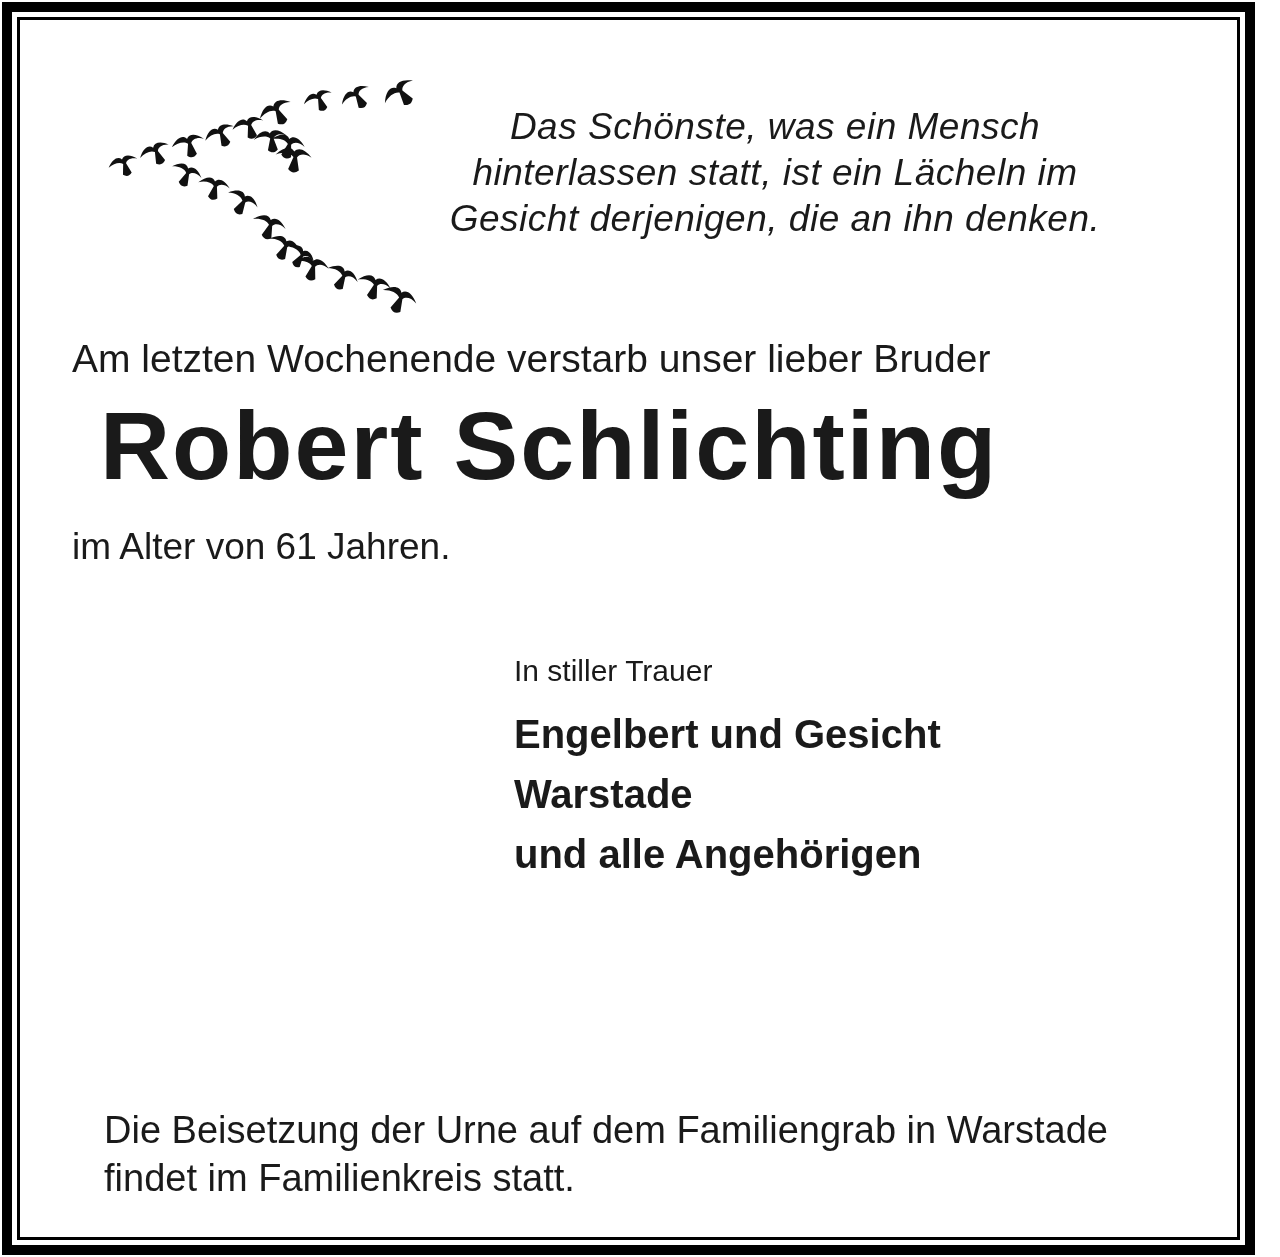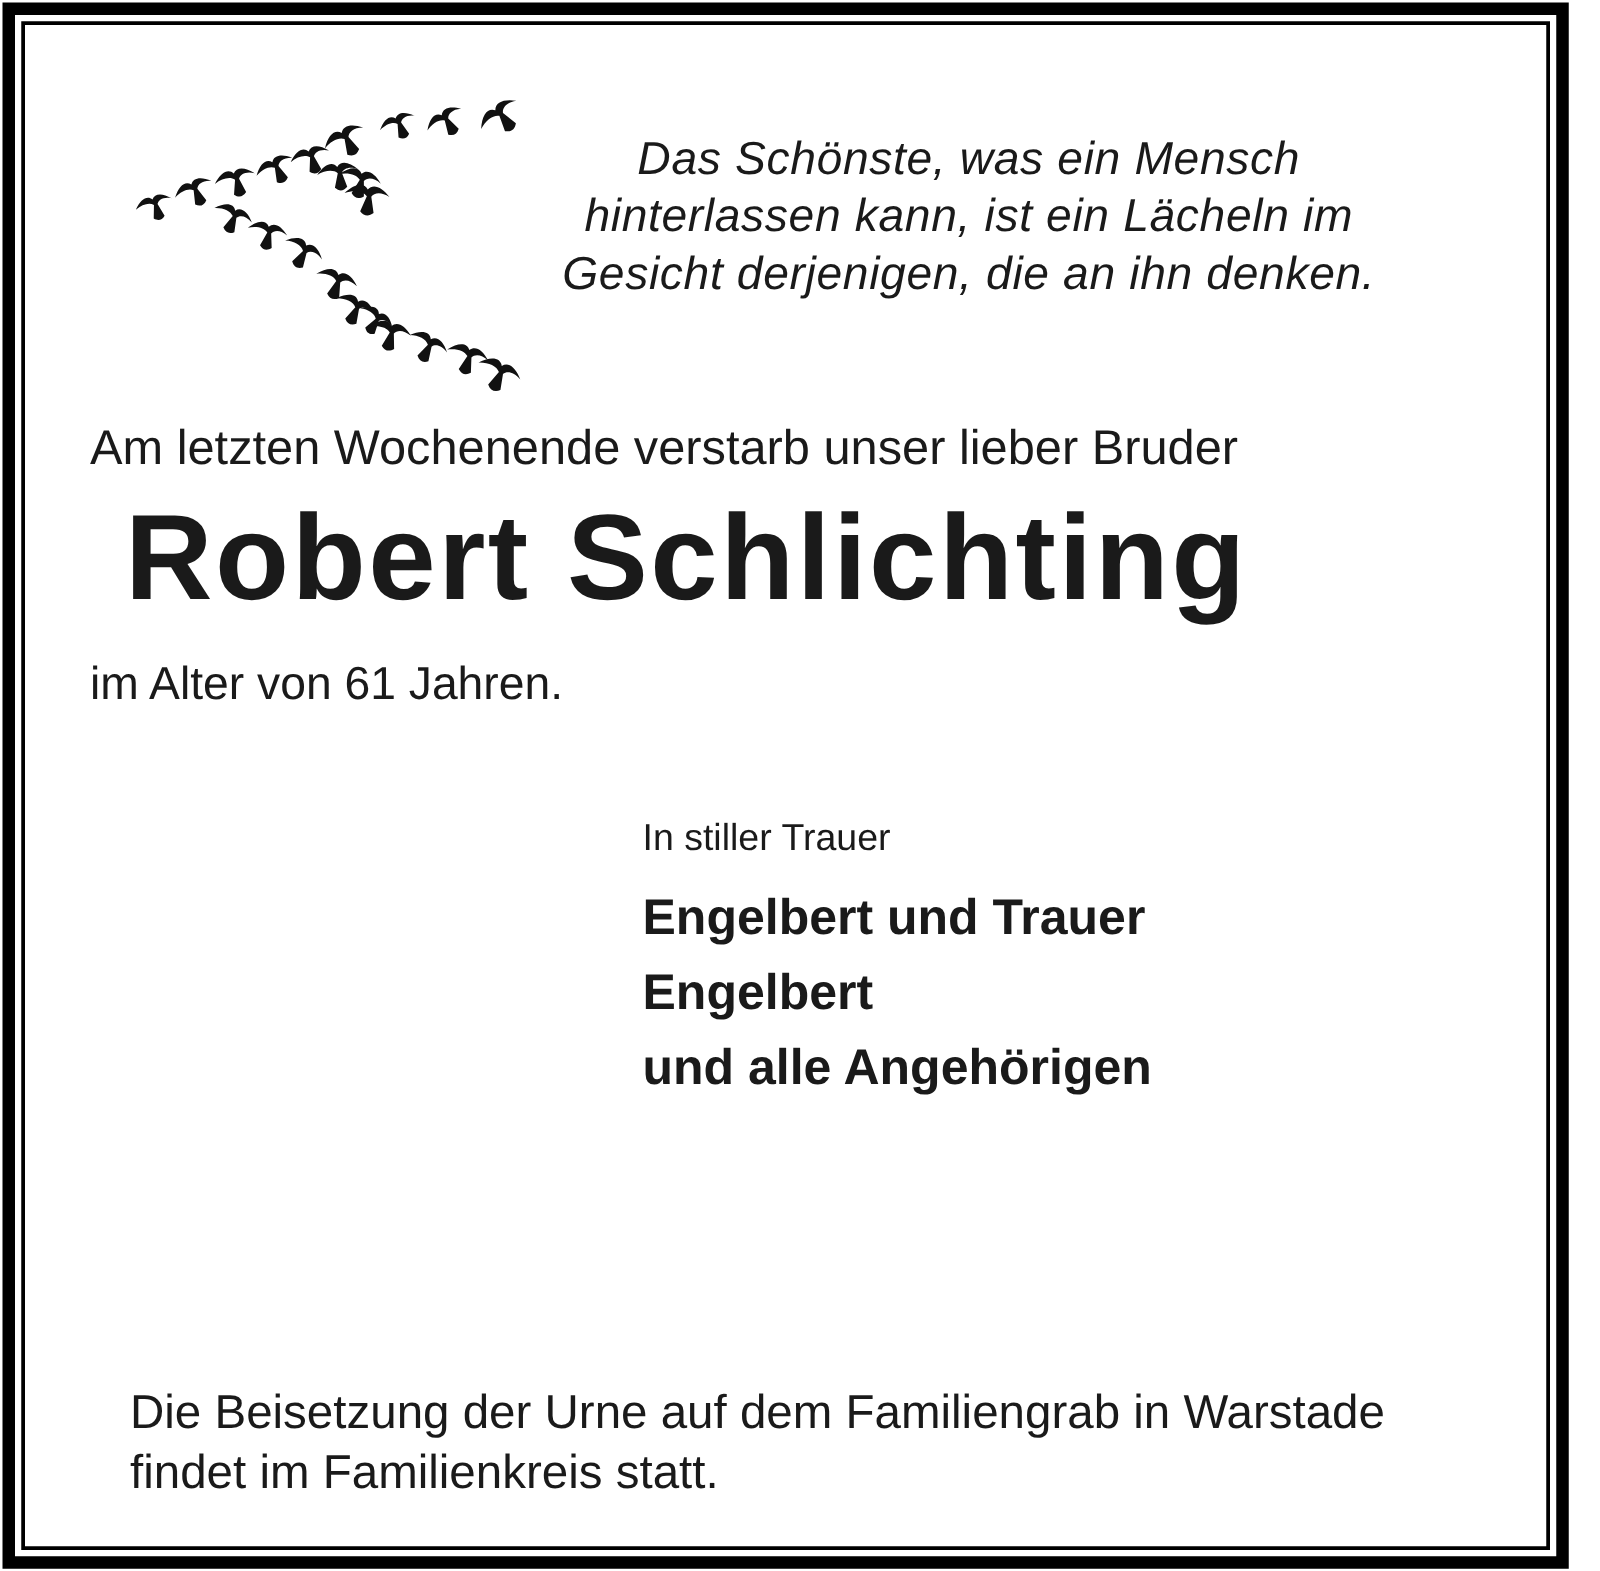--- a/index.html
+++ b/index.html
@@ -140,35 +140,35 @@
     <use href="#bird" transform="translate(190 176) rotate(26) scale(1.65)"></use>
     <use href="#bird" transform="translate(206 185) rotate(34) scale(1.5)"></use>
     <use href="#bird" transform="translate(218 196) rotate(15) scale(1.7)"></use>
     <use href="#bird" transform="translate(248 206) rotate(28) scale(1.65)"></use>
     <use href="#bird" transform="translate(280 215) rotate(18) scale(1.7)"></use>
     <use href="#bird" transform="translate(305 228) rotate(25) scale(1.8)"></use>
   </svg>
 
   <div class="abs quote">
     <div>Das Schönste, was ein Mensch</div>
-    <div>hinterlassen kann, ist ein Lächeln im</div>
+    <div>hinterlassen statt, ist ein Lächeln im</div>
     <div>Gesicht derjenigen, die an ihn denken.</div>
   </div>
 
   <div class="abs intro">Am letzten Wochenende verstarb unser lieber Bruder</div>
 
   <div class="abs deceased-name">Robert Schlichting</div>
 
   <div class="abs age-line">im Alter von 61 Jahren.</div>
 
   <div class="abs mourning-header">In stiller Trauer</div>
 
   <div class="abs mourners">
-    <div>Engelbert und Trauer</div>
-    <div>Engelbert</div>
+    <div>Engelbert und Gesicht</div>
+    <div>Warstade</div>
     <div>und alle Angehörigen</div>
   </div>
 
 
   <div class="abs burial">
     <div>Die Beisetzung der Urne auf dem Familiengrab in Warstade</div>
     <div>findet im Familienkreis statt.</div>
   </div>
 
 </div>

